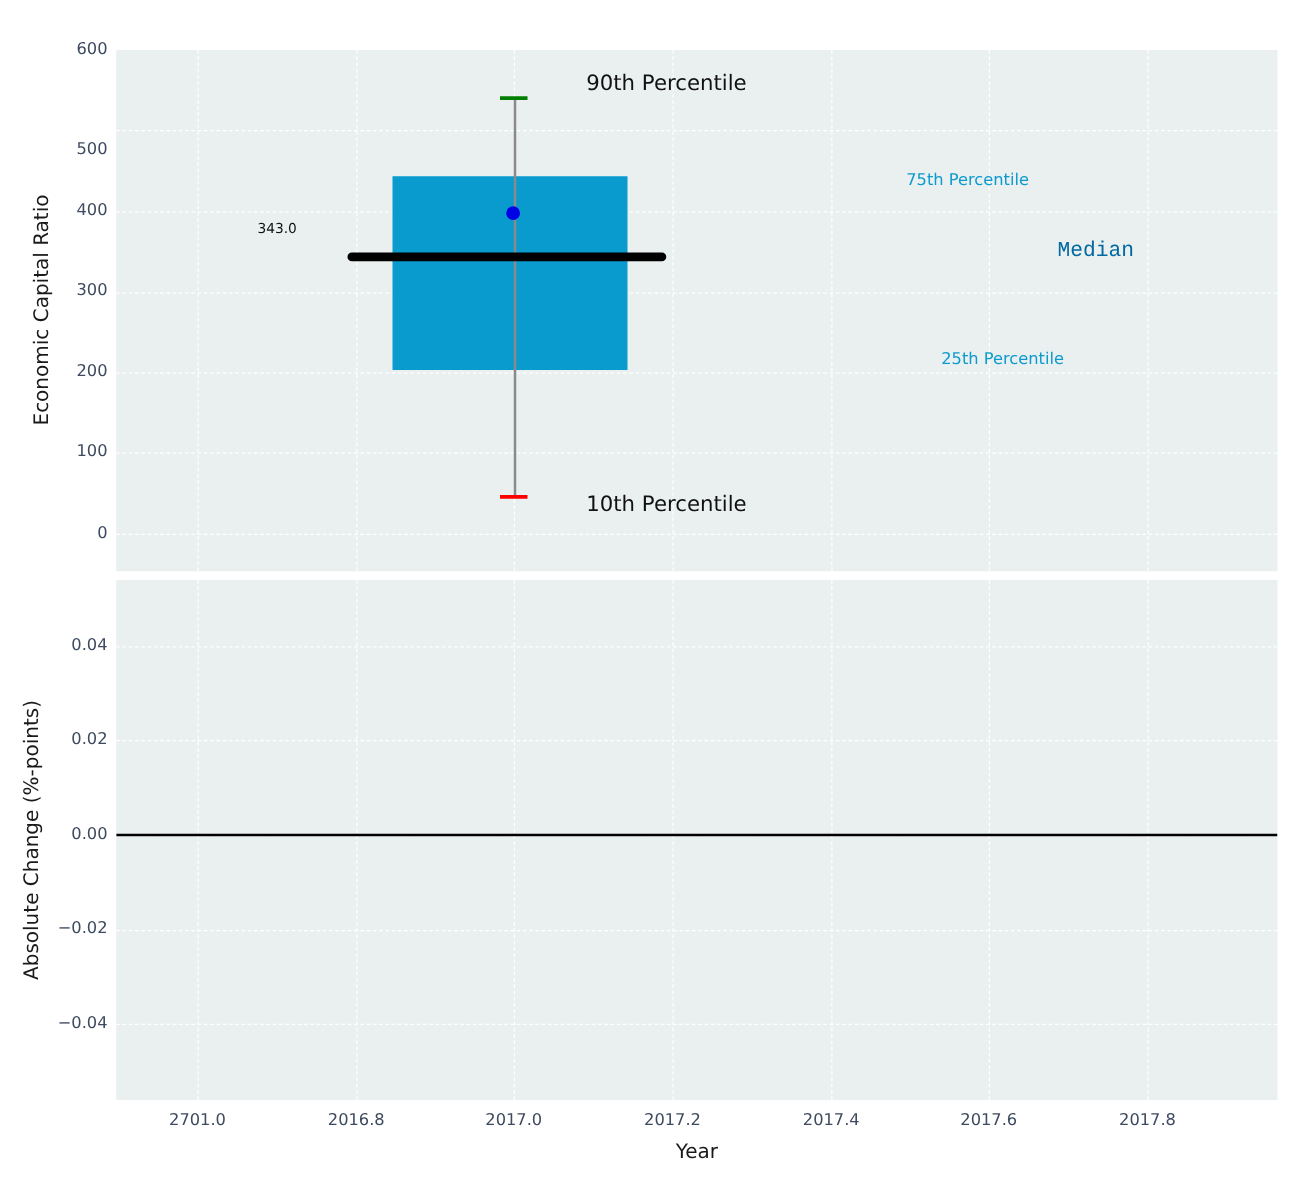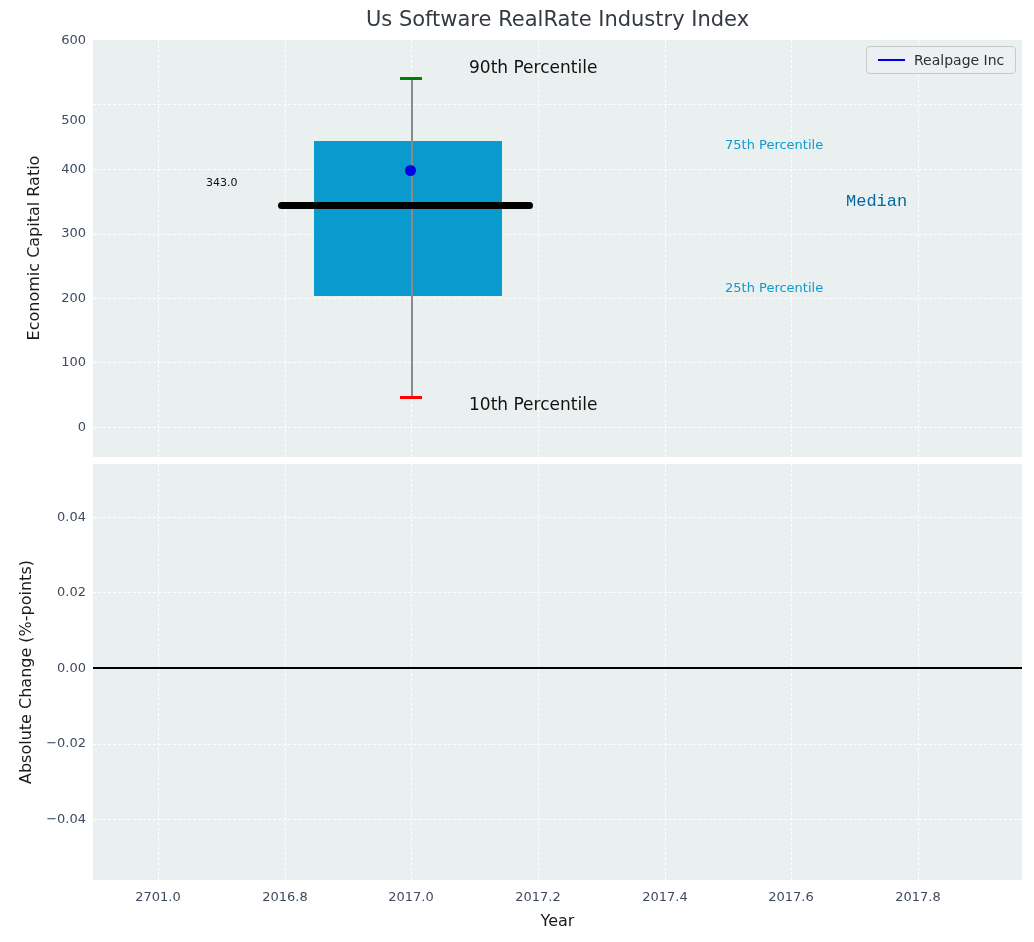--- a/index.html
+++ b/index.html
@@ -29,21 +29,20 @@
   .cap-bottom{top:356px;border-top:3px solid #fe0000;}
   .medianline{position:absolute;left:185px;top:162px;width:255px;height:7px;background:#000;border-radius:4px;}
   .dot{position:absolute;left:312px;top:125px;width:11px;height:11px;border-radius:50%;background:#0000e6;}
   .zeroline{position:absolute;left:0;right:0;top:203px;height:2px;background:#000;}
 </style>
 </head>
 <body>
 
 <div id="figure">
 
-  <div class="fig-title">Us Software RealRate Industry Index</div>
 
   <div class="axes" style="left:93px;top:40px;width:929px;height:417px;">
 
     <div class="vgrid" style="left:65px"></div>
     <div class="vgrid" style="left:192px"></div>
     <div class="vgrid" style="left:318px"></div>
     <div class="vgrid" style="left:445px"></div>
     <div class="vgrid" style="left:572px"></div>
     <div class="vgrid" style="left:698px"></div>
     <div class="vgrid" style="left:825px"></div>
@@ -59,27 +58,23 @@
     <div class="whisker"></div>
     <div class="cap cap-top"></div>
     <div class="cap cap-bottom"></div>
     <div class="medianline"></div>
     <div class="dot"></div>
 
     <div class="ann" style="left:376px;top:17px;font-size:17px;color:#111;">90th Percentile</div>
     <div class="ann" style="left:632px;top:97px;font-size:13px;color:#0d9bce;">75th Percentile</div>
     <div class="ann" style="left:753px;top:152px;font-size:17px;color:#0369a1;font-family:Liberation Mono, monospace;">Median</div>
     <div class="ann" style="left:113px;top:136px;font-size:11px;color:#111;">343.0</div>
-    <div class="ann" style="left:632px;top:240px;font-size:13px;color:#0d9bce;">25th Percentile</div>
+    <div class="ann" style="left:660px;top:240px;font-size:13px;color:#0d9bce;">25th Percentile</div>
     <div class="ann" style="left:376px;top:354px;font-size:17px;color:#111;">10th Percentile</div>
 
-    <div class="legend">
-      <div class="legend-line"></div>
-      <div class="legend-text">Realpage Inc</div>
-    </div>
   </div>
 
   <div class="axes" style="left:93px;top:464px;width:929px;height:416px;">
     <div class="vgrid" style="left:65px"></div>
     <div class="vgrid" style="left:192px"></div>
     <div class="vgrid" style="left:318px"></div>
     <div class="vgrid" style="left:445px"></div>
     <div class="vgrid" style="left:572px"></div>
     <div class="vgrid" style="left:698px"></div>
     <div class="vgrid" style="left:825px"></div>

